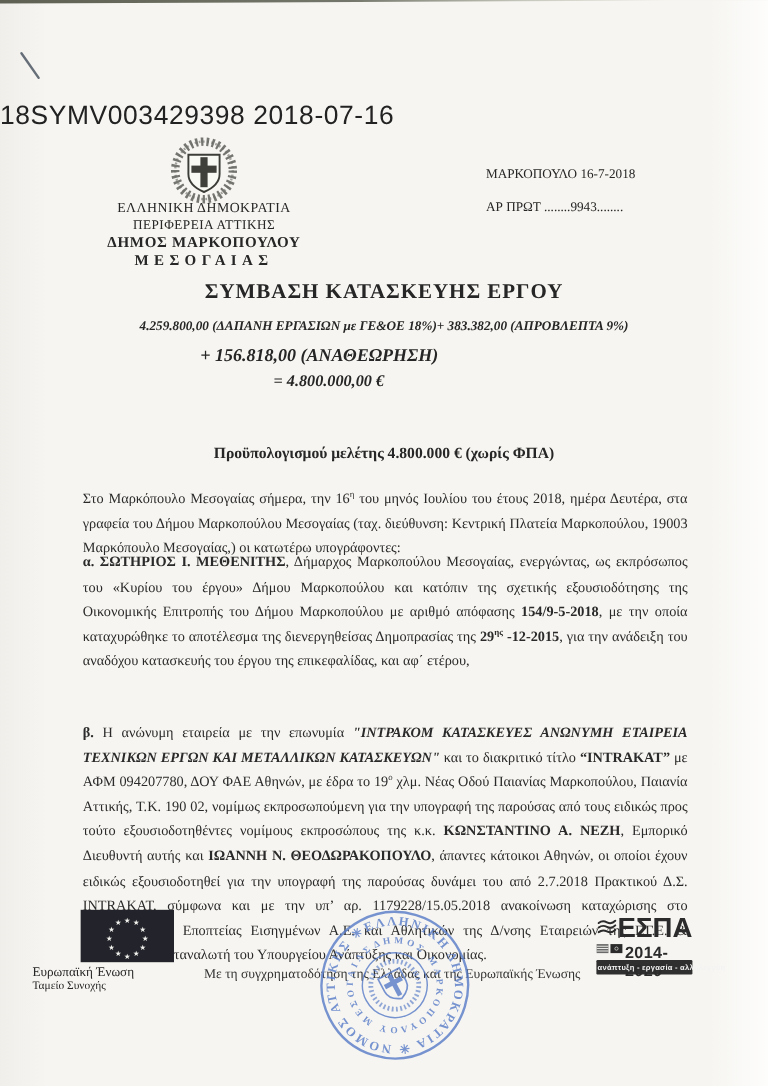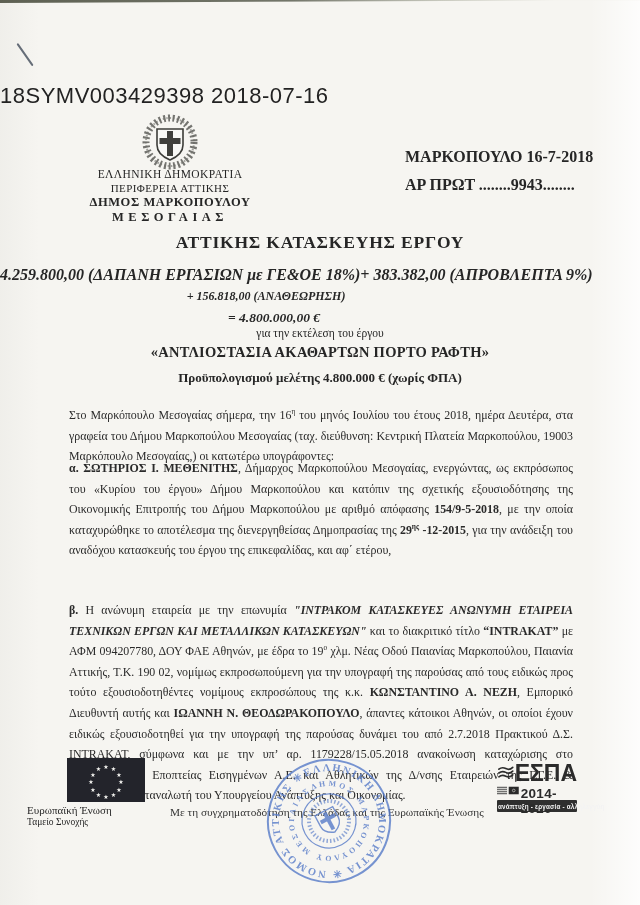--- a/index.html
+++ b/index.html
@@ -22,29 +22,29 @@
     background:#4c5663;transform:rotate(-35deg);border-radius:2px;opacity:.85;}
   
   .doc-id{left:0;top:83px;width:640px;text-align:left;
     font-family:"Liberation Sans",sans-serif;font-size:22px;letter-spacing:.5px;color:#222;}
   .emblem{left:137px;top:112px;}
   .org-block{left:60px;top:168px;width:220px;text-align:center;line-height:13.5px;}
   .org-l1{font-size:11.5px;letter-spacing:.4px;}
   .org-l2{font-size:11px;letter-spacing:.4px;}
   .org-l3{font-size:12.5px;font-weight:bold;letter-spacing:.6px;margin-top:1px;}
   .org-l4{font-size:12.5px;font-weight:bold;letter-spacing:4.5px;margin-top:1px;}
-  .date-block{left:405px;top:150px;width:210px;font-weight:bold;font-size:16px;line-height:14px;}
+  .date-block{left:405px;top:138px;width:210px;font-weight:normal;font-size:11px;line-height:14px;}
   .protocol{margin-top:14px;}
   
   .main-title{left:0;top:232px;width:640px;text-align:center;
     font-size:17.5px;font-weight:bold;letter-spacing:.8px;}
-  .amt1{left:0;top:266px;width:640px;text-align:left;
-    font-size:16px;font-weight:bold;font-style:italic;}
+  .amt1{left:0;top:266px;width:640px;text-align:center;
+    font-size:11px;font-weight:bold;font-style:italic;}
   .amt2{left:0;top:289px;width:532px;text-align:center;
-    font-size:12px;font-weight:bold;font-style:italic;}
+    font-size:15px;font-weight:bold;font-style:italic;}
   .amt-total{left:0;top:310px;width:548px;text-align:center;
     font-size:13.5px;font-weight:bold;font-style:italic;}
   .for-exec{left:0;top:327px;width:640px;text-align:center;font-size:11.5px;}
   .proj-title{left:0;top:344px;width:640px;text-align:center;
     font-size:14.5px;font-weight:bold;letter-spacing:.3px;}
   .budget{left:0;top:370px;width:640px;text-align:center;
     font-size:13px;font-weight:bold;}
   
   .para{left:69px;width:504px;font-size:11.9px;line-height:20.6px;
     text-align:justify;color:#2a2a2a;}
@@ -96,26 +96,24 @@
     <div class="org-l2">ΠΕΡΙΦΕΡΕΙΑ ΑΤΤΙΚΗΣ</div>
     <div class="org-l3">ΔΗΜΟΣ ΜΑΡΚΟΠΟΥΛΟΥ</div>
     <div class="org-l4">ΜΕΣΟΓΑΙΑΣ</div>
   </div>
 
   <div class="abs date-block">
     <div>ΜΑΡΚΟΠΟΥΛΟ 16-7-2018</div>
     <div class="protocol">ΑΡ ΠΡΩΤ ........9943........</div>
   </div>
 
-  <div class="abs main-title">ΑΤΤΙΚΗΣ ΚΑΤΑΣΚΕΥΗΣ ΕΡΓΟΥ</div>
+  <div class="abs main-title">ΣΥΜΒΑΣΗ ΚΑΤΑΣΚΕΥΗΣ ΕΡΓΟΥ</div>
   <div class="abs amt1">4.259.800,00 (ΔΑΠΑΝΗ ΕΡΓΑΣΙΩΝ με ΓΕ&amp;ΟΕ 18%)+ 383.382,00 (ΑΠΡΟΒΛΕΠΤΑ 9%)</div>
   <div class="abs amt2">+ 156.818,00 (ΑΝΑΘΕΩΡΗΣΗ)</div>
   <div class="abs amt-total">= 4.800.000,00 €</div>
-  <div class="abs for-exec">για την εκτέλεση του έργου</div>
-  <div class="abs proj-title">«ΑΝΤΛΙΟΣΤΑΣΙΑ ΑΚΑΘΑΡΤΩΝ ΠΟΡΤΟ ΡΑΦΤΗ»</div>
   <div class="abs budget">Προϋπολογισμού μελέτης 4.800.000 € (χωρίς ΦΠΑ)</div>
 
   <div class="abs para p-intro"><span>Στο Μαρκόπουλο Μεσογαίας σήμερα, την 16</span><sup>η</sup><span> του μηνός Ιουλίου του έτους 2018, ημέρα Δευτέρα, στα γραφεία του Δήμου Μαρκοπούλου Μεσογαίας (ταχ. διεύθυνση: Κεντρική Πλατεία Μαρκοπούλου, 19003 Μαρκόπουλο Μεσογαίας,) οι κατωτέρω υπογράφοντες:</span></div>
   <div class="abs para p-alpha"><span class="sb">α.  ΣΩΤΗΡΙΟΣ Ι. ΜΕΘΕΝΙΤΗΣ</span><span>, Δήμαρχος Μαρκοπούλου Μεσογαίας, ενεργώντας, ως εκπρόσωπος του «Κυρίου του έργου» Δήμου Μαρκοπούλου και κατόπιν της σχετικής εξουσιοδότησης της Οικονομικής Επιτροπής του Δήμου Μαρκοπούλου με αριθμό απόφασης </span><span class="sb">154/9-5-2018</span><span>, με την οποία καταχυρώθηκε το αποτέλεσμα της διενεργηθείσας Δημοπρασίας της </span><span class="sb">29</span><sup class="sb">ης</sup><span class="sb"> -12-2015</span><span>,  για την ανάδειξη του αναδόχου κατασκευής του έργου της επικεφαλίδας, και αφ΄ ετέρου,</span></div>
   <div class="abs para p-beta"><span class="sb">β.  </span><span>Η ανώνυμη εταιρεία με την επωνυμία </span><span class="sbi">"ΙΝΤΡΑΚΟΜ ΚΑΤΑΣΚΕΥΕΣ ΑΝΩΝΥΜΗ ΕΤΑΙΡΕΙΑ ΤΕΧΝΙΚΩΝ ΕΡΓΩΝ ΚΑΙ ΜΕΤΑΛΛΙΚΩΝ ΚΑΤΑΣΚΕΥΩΝ"</span><span> και το διακριτικό τίτλο </span><span class="sb">“INTRAKAT”</span><span> με ΑΦΜ 094207780, ΔΟΥ ΦΑΕ Αθηνών, με έδρα το 19</span><sup>ο</sup><span> χλμ. Νέας Οδού Παιανίας Μαρκοπούλου, Παιανία Αττικής, Τ.Κ. 190 02, νομίμως εκπροσωπούμενη για την υπογραφή της παρούσας από τους ειδικώς προς τούτο εξουσιοδοτηθέντες νομίμους εκπροσώπους της κ.κ. </span><span class="sb">ΚΩΝΣΤΑΝΤΙΝΟ Α. ΝΕΖΗ</span><span>, Εμπορικό Διευθυντή αυτής και </span><span class="sb">ΙΩΑΝΝΗ Ν. ΘΕΟΔΩΡΑΚΟΠΟΥΛΟ</span><span>, άπαντες κάτοικοι Αθηνών, οι οποίοι έχουν ειδικώς εξουσιοδοτηθεί για την υπογραφή της παρούσας δυνάμει του από 2.7.2018 Πρακτικού Δ.Σ. INTRAKAT, σύμφωνα και με την υπ’ αρ. 1179228/15.05.2018 ανακοίνωση καταχώρισης στο Γ.Ε.ΜΗ.,Τμήμα Εποπτείας Εισηγμένων Α.Ε. και Αθλητικών της Δ/νσης Εταιρειών της Γ.Γ.Ε. &amp; Προστασίας Καταναλωτή του Υπουργείου Ανάπτυξης και Οικονομίας.</span></div>
 
   <div class="abs eu-flag">
     <svg width="78" height="44" viewBox="0 0 78 44">
       <rect x="0" y="0" width="78" height="44" fill="#23242b"></rect>
       <g fill="#f2f2ee" font-size="6" font-family="DejaVu Sans, sans-serif" text-anchor="middle">

